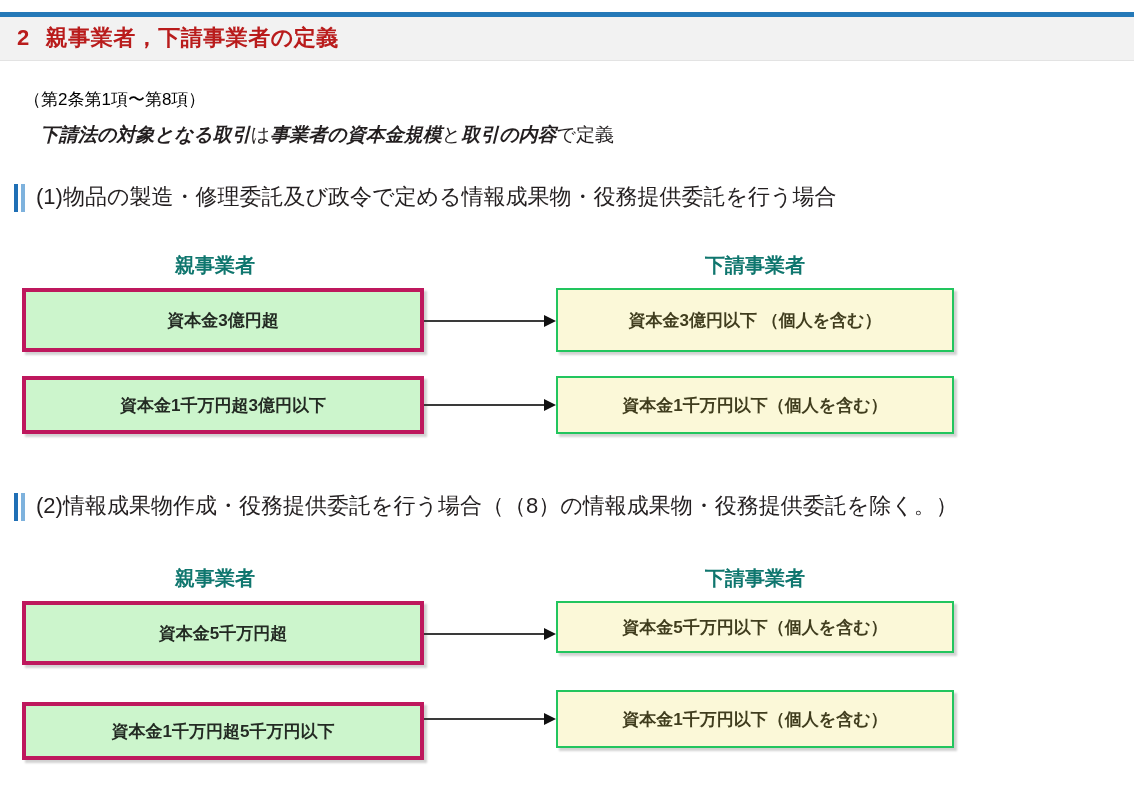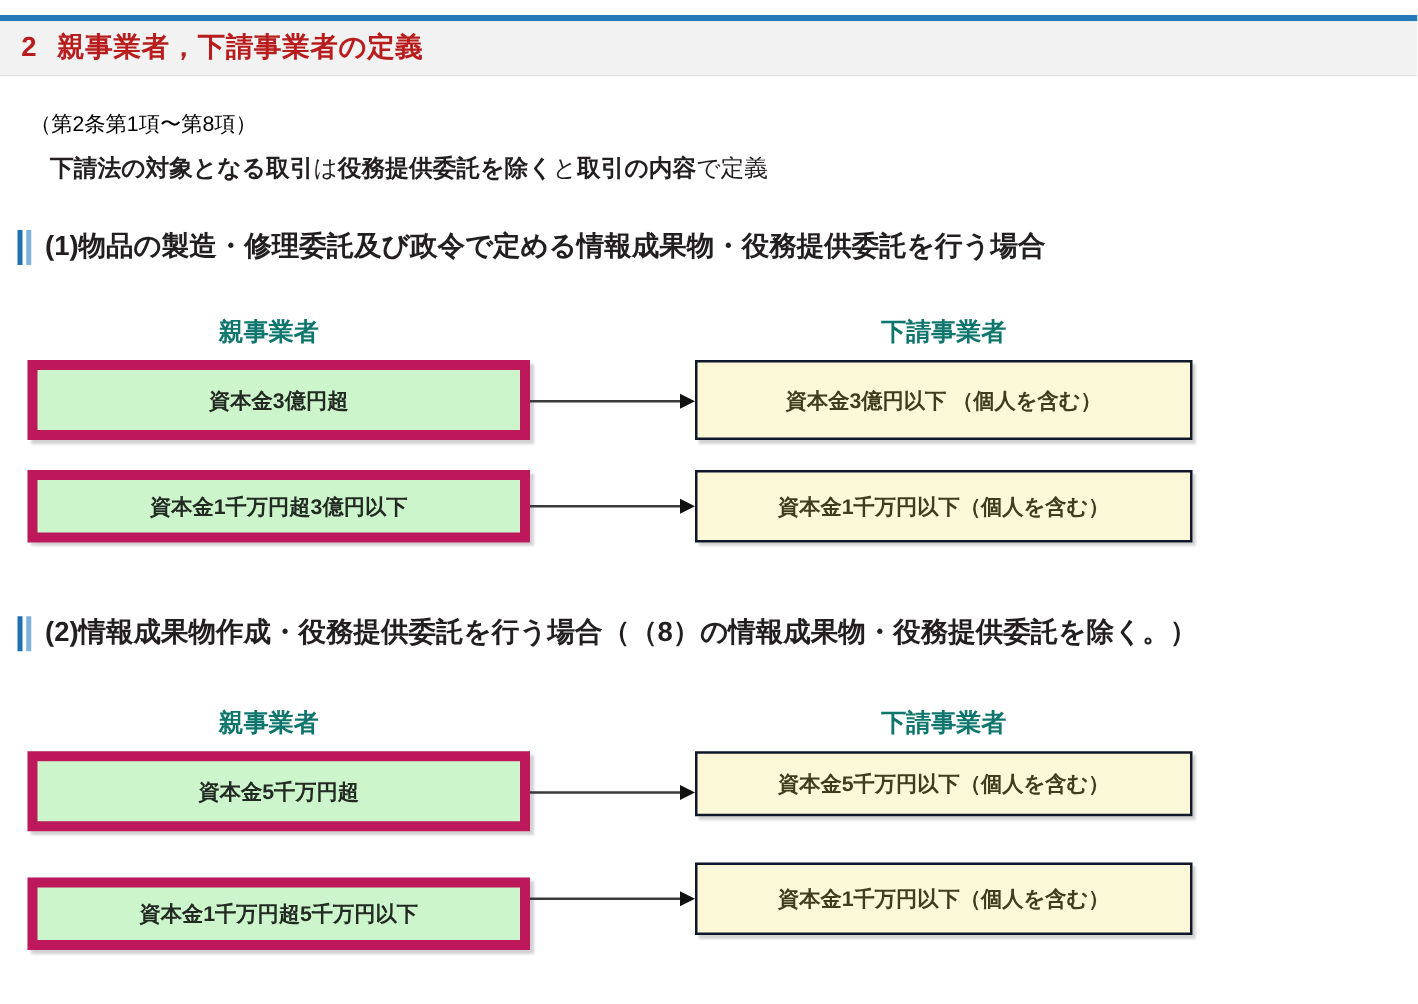--- a/index.html
+++ b/index.html
@@ -63,21 +63,21 @@
     color: #000000;
   }
   .lead-bold {
     position: absolute;
     left: 40px;
     top: 122px;
     font-size: 19px;
     white-space: nowrap;
     color: #231f20;
   }
-  .lead-bold b { font-weight: bold; }
+  .lead-bold b { font-weight: bold; font-style: italic; }
   .lead-bold span.norm { font-weight: normal; }
 
   
   .section-head {
     position: absolute;
     height: 32px;
     white-space: nowrap;
   }
   .section-head .bar-wrap {
     position: absolute;
@@ -96,21 +96,21 @@
     position: absolute;
     left: 7px; top: 0;
     width: 4px; height: 28px;
     background: #7eb2dd;
   }
   .section-head .sh-text {
     position: absolute;
     left: 22px;
     top: 0;
     font-size: 22px;
-    font-weight: bold;
+    font-weight: normal;
     line-height: 30px;
     color: #231f20;
   }
   #section-1 { left: 14px; top: 182px; }
   #section-2 { left: 14px; top: 491px; }
 
   
   .col-header {
     position: absolute;
     font-size: 20px;
@@ -126,26 +126,26 @@
     align-items: center;
     justify-content: center;
     font-size: 17px;
     font-weight: bold;
     color: #2b2b1c;
     white-space: nowrap;
     box-shadow: 3px 3px 2px rgba(0,0,0,0.18);
   }
   .flow-box.parent {
     background: #ccf5cc;
-    border: 8px solid #be185d;
+    border: 4px solid #be185d;
     color: #232a23;
   }
   .flow-box.sub {
     background: #fbf8d8;
-    border: 2px solid #0f172a;
+    border: 2px solid #22c55e;
     color: #403d1e;
   }
   .arrow {
     position: absolute;
     height: 12px;
   }
   .arrow .shaft {
     position: absolute;
     left: 0;
     top: 5px;
@@ -166,21 +166,21 @@
 
 <div class="top-rule"></div>
 <div class="heading-band"></div>
 <div class="heading-band-line"></div>
 
 <div class="page-title">
   <span class="num">2</span><span>親事業者，下請事業者の定義</span>
 </div>
 
 <div class="lead-ref">（第2条第1項〜第8項）</div>
-<div class="lead-bold"><b>下請法の対象となる取引</b><span class="norm">は</span><b>役務提供委託を除く</b><span class="norm">と</span><b>取引の内容</b><span class="norm">で定義</span></div>
+<div class="lead-bold"><b>下請法の対象となる取引</b><span class="norm">は</span><b>事業者の資本金規模</b><span class="norm">と</span><b>取引の内容</b><span class="norm">で定義</span></div>
 
 <div class="section-head" id="section-1">
   <span class="bar-wrap">
     <span class="bar-dark"></span>
     <span class="bar-light"></span>
   </span>
   <span class="sh-text">(1)物品の製造・修理委託及び政令で定める情報成果物・役務提供委託を行う場合</span>
 </div>
 
 <div class="col-header" style="left:145px; top:252px; width:140px;">親事業者</div>

